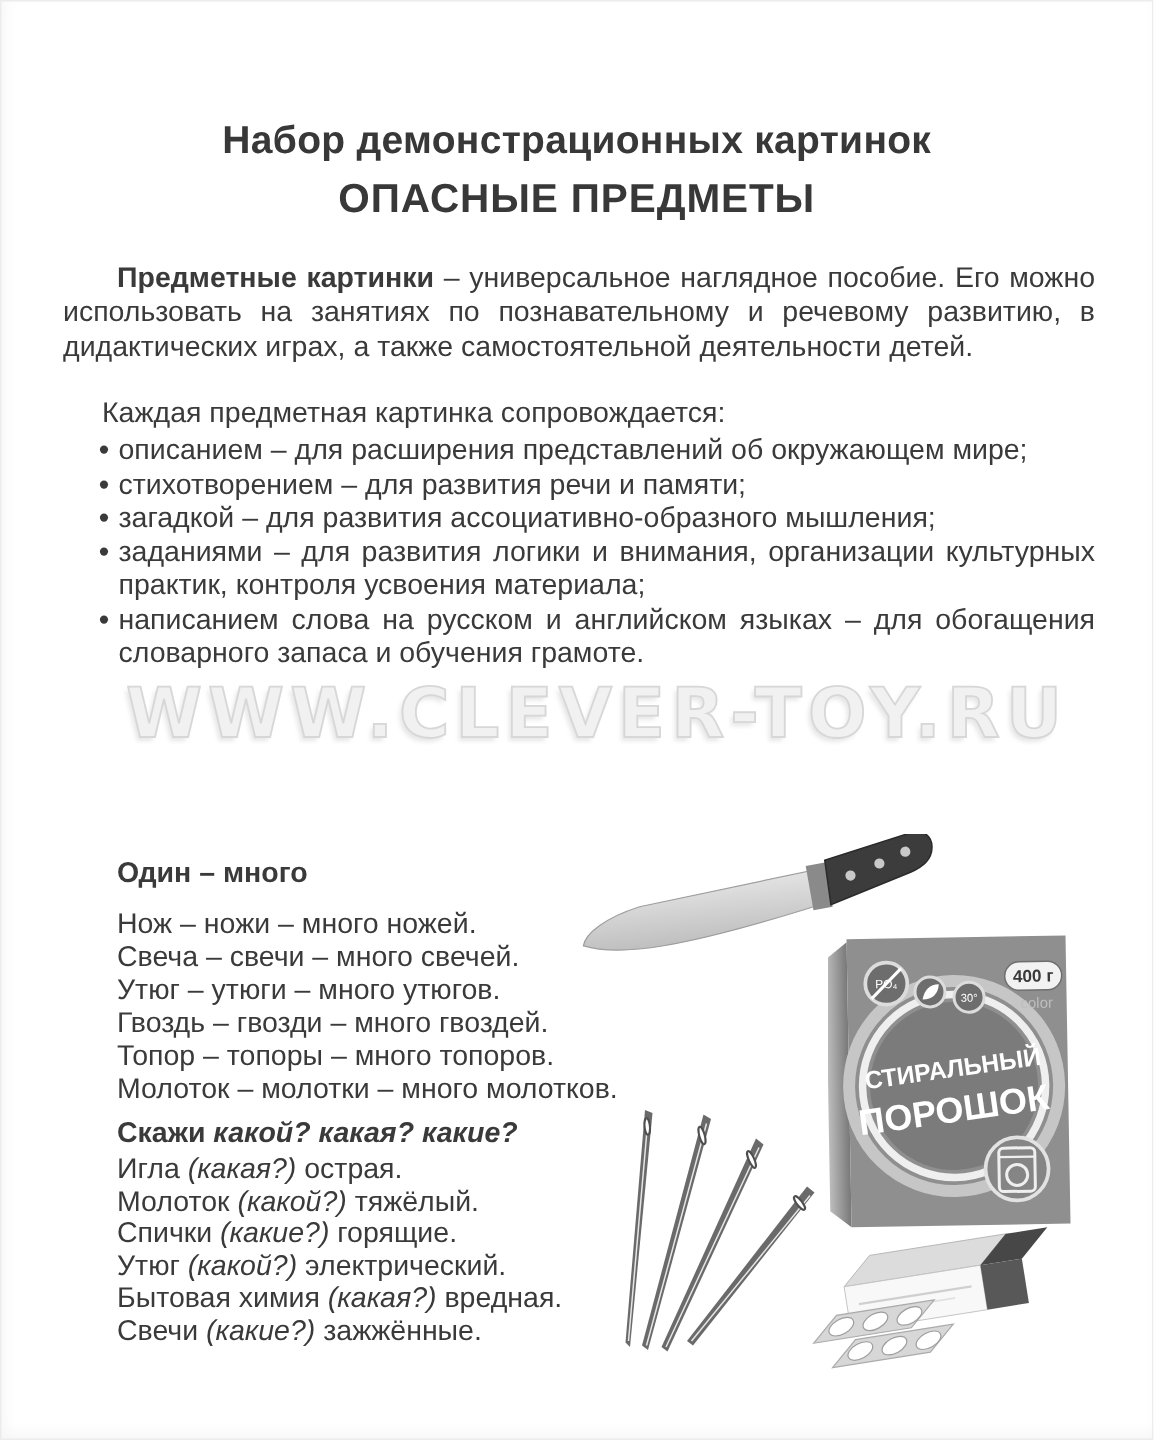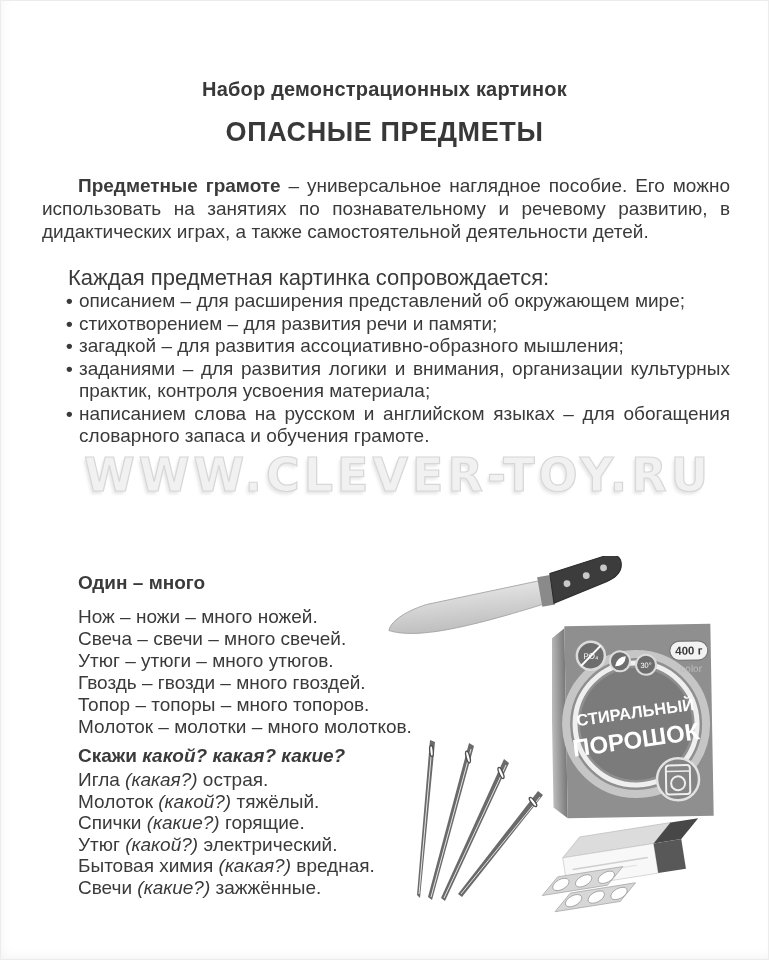--- a/index.html
+++ b/index.html
@@ -3,27 +3,27 @@
 <meta charset="utf-8">
 <style>
   html,body{margin:0;padding:0;background:#ffffff;}
   .page{
     position:relative; width:769px; height:960px; background:#fff;
     font-family:"Liberation Sans","DejaVu Sans",sans-serif;
     color:#3a3a3a; overflow:hidden;
     box-shadow: inset 0 0 0 1px #ececec, inset 3px -4px 10px rgba(0,0,0,0.04);
   }
   .title{position:absolute; left:0; width:769px; text-align:center; font-weight:bold; color:#383838;}
-  .t1{top:78px; font-size:20px; letter-spacing:0.2px;}
+  .t1{top:78px; font-size:26px; letter-spacing:0.2px;}
   .t2{top:117px; font-size:27px; letter-spacing:0.6px;}
   .para{position:absolute; left:42px; width:688px; margin:0; font-size:19px; line-height:23px;
         text-align:justify; text-indent:36px; color:#3a3a3a;}
   .intro{top:174px;}
   .p2{top:471px;}
-  .lead-in{position:absolute; left:68px; top:265px; font-size:22px; color:#3a3a3a;}
+  .lead-in{position:absolute; left:68px; top:265px; font-size:19px; color:#3a3a3a;}
   .bullets{position:absolute; left:68px; top:290px; width:662px;}
   .bullet{position:relative; padding-left:11px; font-size:19px; line-height:22.5px; text-align:justify;}
   .bullet .dot{position:absolute; left:-2px; top:0; font-weight:bold;}
   .bullet b{font-weight:normal;}
   .watermark{
     position:absolute; left:84px; top:448px; width:700px;
     font-family:"DejaVu Sans",sans-serif; font-weight:bold;
     font-size:46px; letter-spacing:4px; white-space:nowrap;
     color:#f1f1f1; -webkit-text-stroke:1.2px #d7d7d7;
     text-shadow:-2px 3px 3px rgba(120,120,120,0.18);
@@ -43,21 +43,21 @@
   .powder text{font-family:"Liberation Sans","DejaVu Sans",sans-serif;}
 </style>
 </head>
 <body>
 
 <div class="page">
 
   <div class="title t1">Набор демонстрационных картинок</div>
   <div class="title t2">ОПАСНЫЕ ПРЕДМЕТЫ</div>
 
-  <p class="para intro"><b>Предметные грамоте</b><span> – универсальное наглядное пособие. Его можно использовать на занятиях по познавательному и речевому развитию, в дидактических играх, а также самостоятельной деятельности детей.</span></p>
+  <p class="para intro"><b>Предметные картинки</b><span> – универсальное наглядное пособие. Его можно использовать на занятиях по познавательному и речевому развитию, в дидактических играх, а также самостоятельной деятельности детей.</span></p>
 
   <div class="lead-in">Каждая предметная картинка сопровождается:</div>
 
   <div class="bullets">
     <div class="bullet"><span class="dot">•</span><b>описанием</b><span> – для расширения представлений об окружающем мире;</span></div>
     <div class="bullet"><span class="dot">•</span><b>стихотворением</b><span> – для развития речи и памяти;</span></div>
     <div class="bullet"><span class="dot">•</span><b>загадкой</b><span> – для развития ассоциативно-образного мышления;</span></div>
     <div class="bullet"><span class="dot">•</span><b>заданиями</b><span> – для развития логики и внимания, организации культурных практик, контроля усвоения материала;</span></div>
     <div class="bullet"><span class="dot">•</span><b>написанием слова на русском и английском языках</b><span> – для обогащения словарного запаса и обучения грамоте.</span></div>
   </div>

